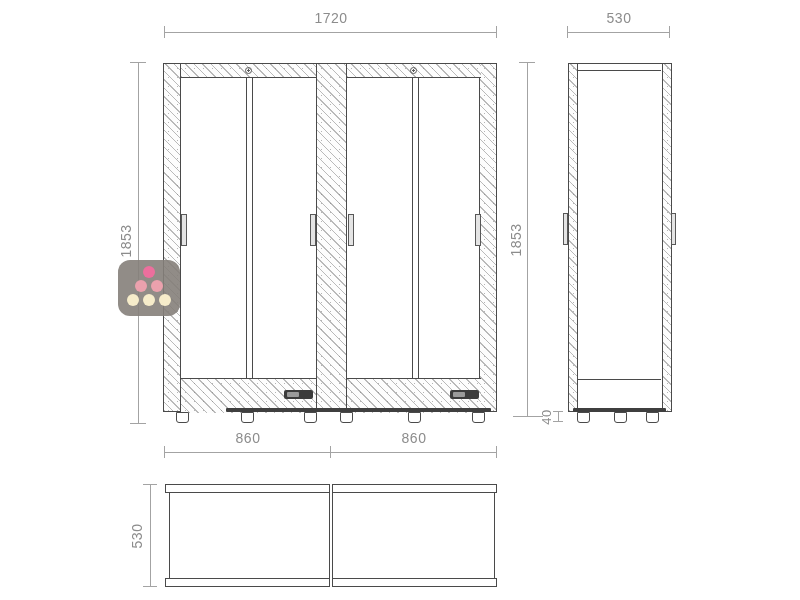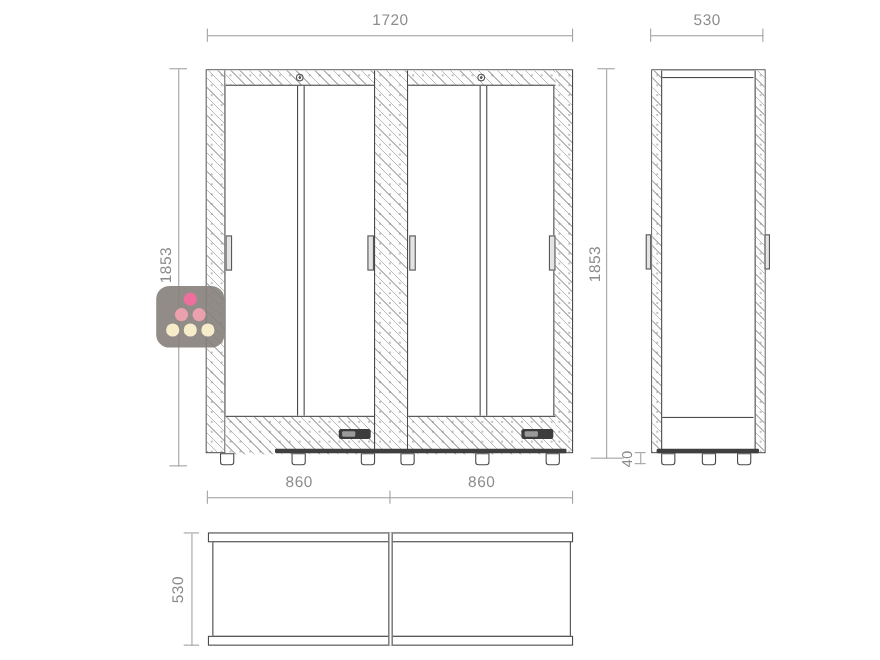--- a/index.html
+++ b/index.html
@@ -1,17 +1,17 @@
 <!DOCTYPE html>
 <html><head>
 <meta charset="utf-8">
 <style>
   html,body{margin:0;padding:0;background:#fff;}
   #canvas{position:relative;width:704px;height:600px;background:#ffffff;overflow:hidden;
-          font-family:"Liberation Sans", sans-serif;margin-left:24px;}
+          font-family:"Liberation Sans", sans-serif;}
   .abs{position:absolute;box-sizing:border-box;}
   
   .outline{border:1.4px solid #4a4a4a;background:#fff;}
   .hatch{background-color:#fdfdfd;
          background-image:
            repeating-linear-gradient(45deg, rgba(130,130,130,.55) 0 1px, transparent 1px 6px),
            radial-gradient(rgba(110,110,110,.5) .6px, transparent .8px);
          background-size:auto, 9px 9px;}
   .edge-r{border-right:1px solid #4a4a4a;}
   .edge-l{border-left:1px solid #4a4a4a;}

